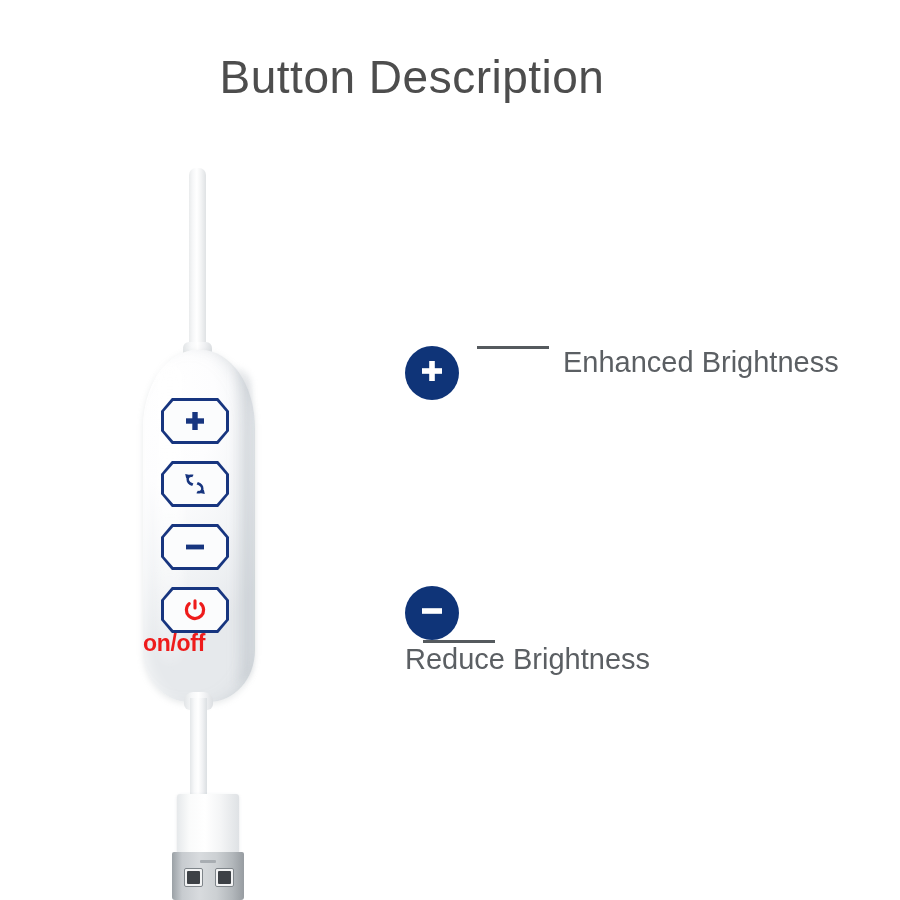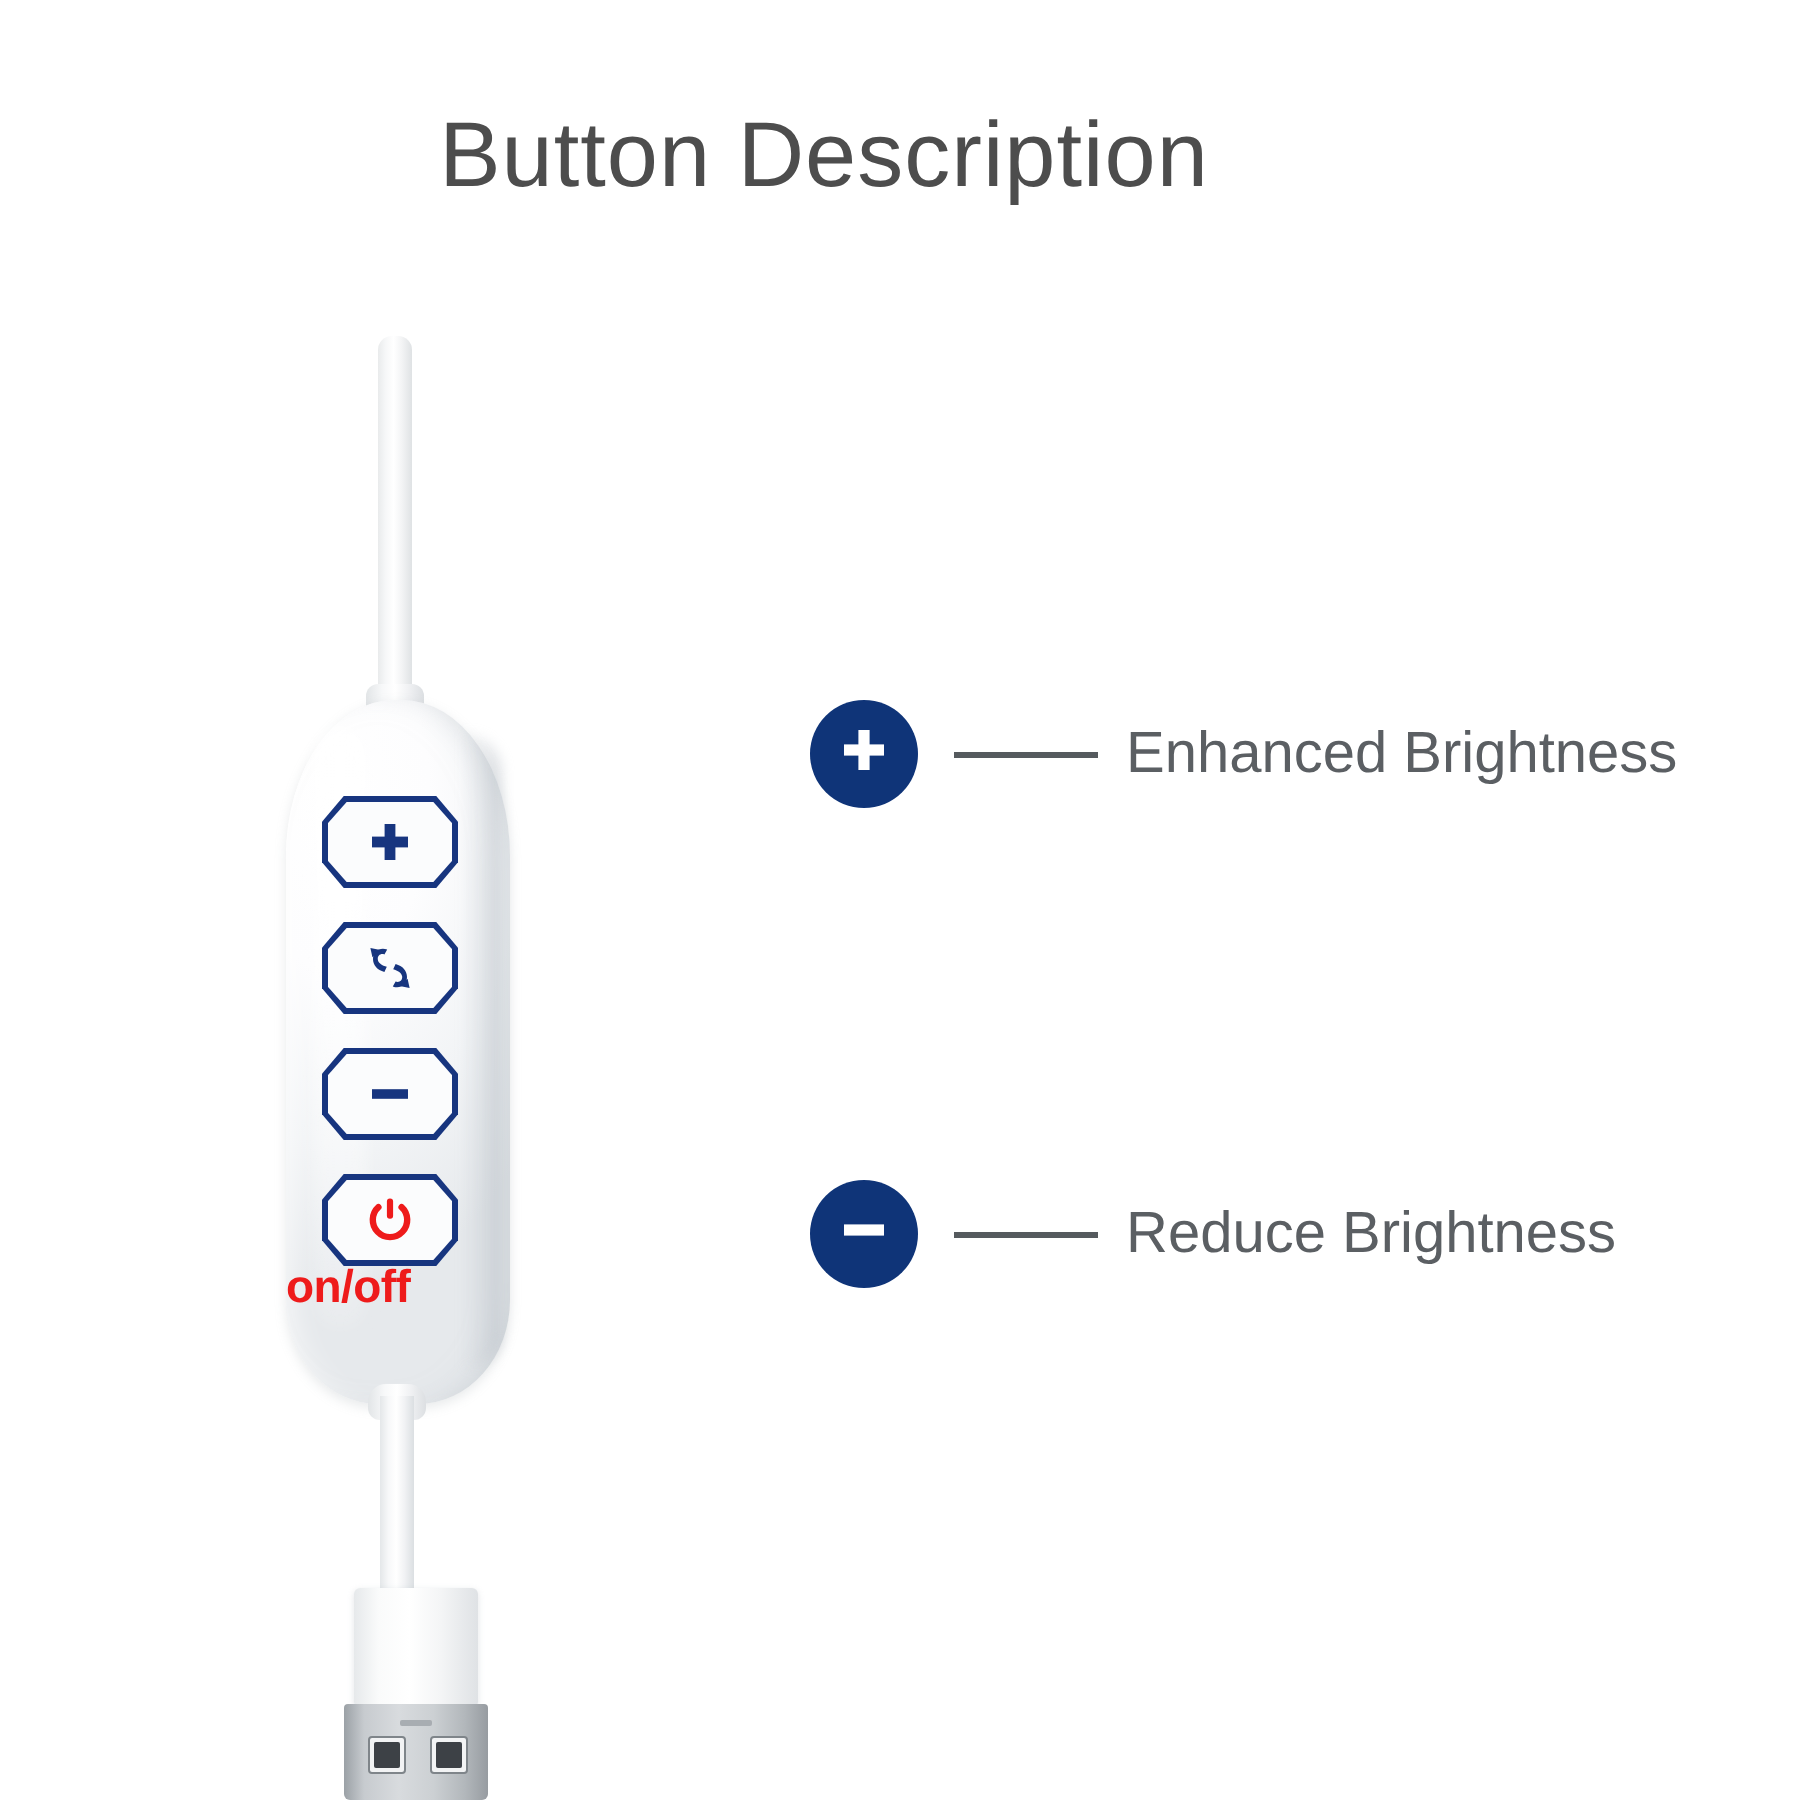--- a/index.html
+++ b/index.html
@@ -212,21 +212,21 @@
     top: 338px;
     width: 495px;
     height: 450px;
   }
   .legend-item {
     position: absolute;
     left: 0;
     width: 495px;
     height: 62px;
     display: flex;
-    align-items: center;
+    align-items: flex-start;
   }
   .legend-badge {
     position: relative;
     width: 54px;
     height: 54px;
     border-radius: 50%;
     background: #0f3478;
     flex: 0 0 auto;
     display: flex;
     align-items: center;
@@ -329,21 +329,21 @@
           <rect x="12.2" y="5" width="5.6" height="20" fill="#ffffff"></rect>
           <rect x="5" y="12.2" width="20" height="5.6" fill="#ffffff"></rect>
         </svg>
       </span>
     </div>
     <div class="legend-line"></div>
     <div class="legend-text">Enhanced Brightness</div>
   </div>
 
 
-  <div class="legend-item" style="top:248px;">
+  <div class="legend-item" style="top:248px;flex-direction:column;">
     <div class="legend-badge">
       <span>
         <svg width="30" height="30" viewBox="0 0 30 30">
           <rect x="5" y="12.2" width="20" height="5.6" fill="#ffffff"></rect>
         </svg>
       </span>
     </div>
     <div class="legend-line"></div>
     <div class="legend-text">Reduce Brightness</div>
   </div>

